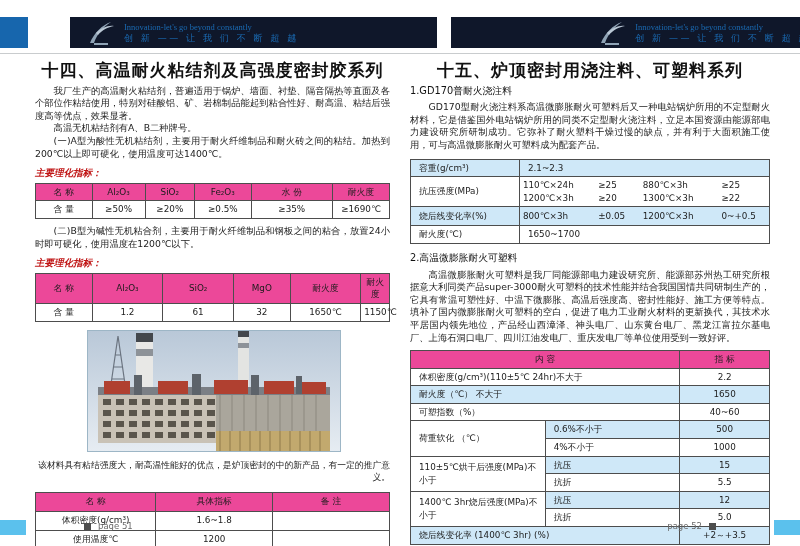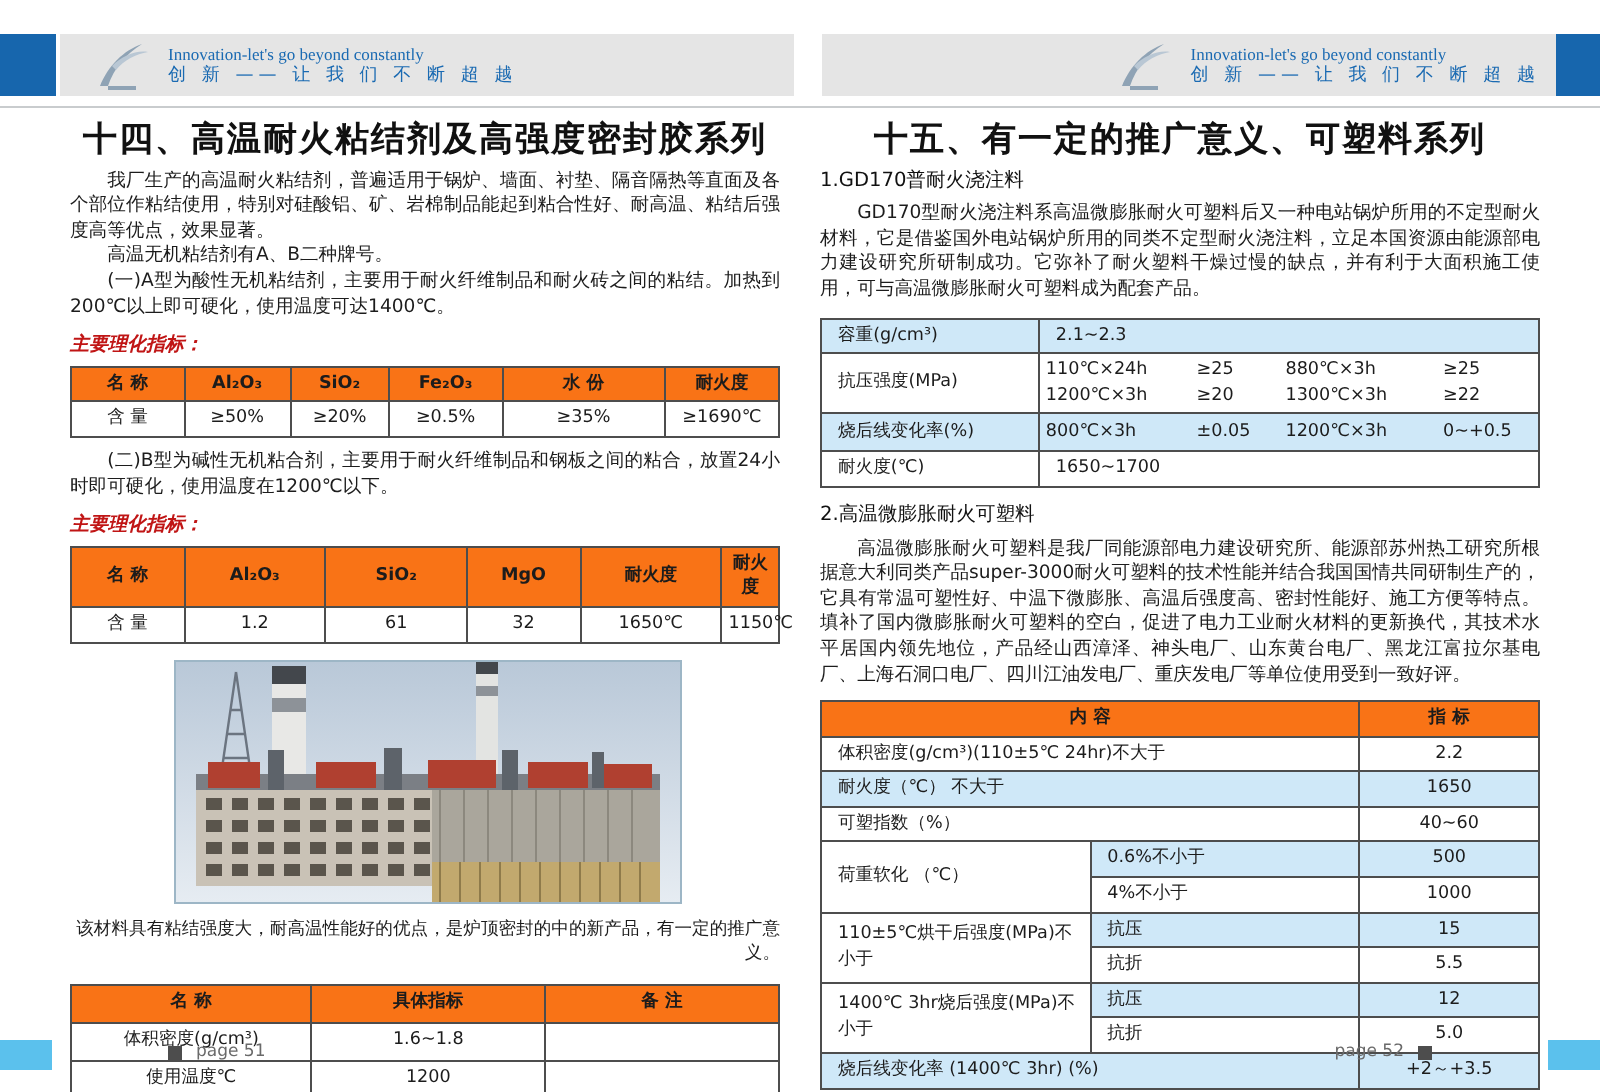--- a/index.html
+++ b/index.html
@@ -2,21 +2,21 @@
 <html><head>
 <meta charset="utf-8">
 <style>
   html,body{margin:0;padding:0;background:#ffffff;}
   body{width:800px;height:546px;position:relative;overflow:hidden;
        font-family:"DejaVu Sans","Liberation Sans",sans-serif;color:#222;}
   
   .corner-block{position:absolute;top:17px;width:28px;height:31px;background:#1766ad;}
   .corner-left{left:0;}
   .corner-right{right:0;}
-  .band{position:absolute;top:17px;height:31px;background:#e5e5e5;display:flex;align-items:center;}
+  .band{position:absolute;top:17px;height:31px;background:#0f172a;display:flex;align-items:center;margin-left:40px;}
   .band-left{left:30px;width:359px;padding-left:8px;}
   .band-right{left:411px;width:359px;justify-content:flex-end;padding-right:8px;}
   .band .logo{width:34px;height:28px;flex:0 0 auto;margin:0 6px;}
   .slogan{line-height:11px;}
   .slogan .en{font-family:"Liberation Serif","DejaVu Serif",serif;font-size:8.5px;color:#1a6ab2;}
   .slogan .zh{font-size:9px;font-weight:normal;color:#1a6ab2;letter-spacing:2.5px;}
   .header-rule{position:absolute;top:53px;left:0;width:800px;height:1px;background:#c9ccce;}
   
   .page{position:absolute;top:60px;font-size:9.3px;line-height:12.6px;}
   .page-left{left:35px;width:355px;}
@@ -24,21 +24,21 @@
   h1.ptitle{font-size:17px;font-weight:bold;color:#111;text-align:center;margin:4px 0 8px 0;letter-spacing:1px;}
   p.body{margin:0;text-indent:2em;text-align:justify;color:#1c1c1c;}
   .red-label{color:#c01515;font-weight:bold;font-style:italic;font-size:9.5px;margin:7px 0 3px 0;}
   .sec-head{font-weight:normal;font-size:9.8px;color:#111;margin:6px 0 4px 0;}
   
   table{border-collapse:collapse;width:100%;table-layout:fixed;}
   td{border:1px solid #4d4d4d;font-size:8.8px;padding:2px 3px;color:#1c1c1c;vertical-align:middle;}
   .c{text-align:center;}
   .l{text-align:left;padding-left:8px;}
   .bg{background:#cfe8f8;}
-  .hd{background:#f97316;font-weight:bold;text-align:center;}
+  .hd{background:#ec4899;font-weight:normal;text-align:center;}
   .t-small td{height:12px;}
   .spec-val{display:flex;}
   .spec-val span{display:inline-block;}
   .sv1{width:88px;}  .sv2{width:52px;}  .sv3{width:92px;}  .sv4{width:52px;}
   
   .photo-wrap{margin:8px 0 0 52px;width:252px;height:120px;border:1px solid #9db6c6;}
   .caption{text-align:right;font-size:8.8px;margin-top:7px;color:#1c1c1c;}
   
   .foot-rect{position:absolute;top:520px;width:26px;height:15px;background:#5bc1ed;}
   .foot-rect-left{left:0;}
@@ -194,21 +194,21 @@
       <td class="c">使用温度℃</td>
       <td class="c">1200</td>
       <td class="c"></td>
     </tr>
 
   </tbody>
     </table>
 </div>
 
 <div class="page page-right">
-  <h1 class="ptitle">十五、有一定的推广意义、可塑料系列</h1>
+  <h1 class="ptitle">十五、炉顶密封用浇注料、可塑料系列</h1>
   <div class="sec-head">1.GD170普耐火浇注料</div>
   <p class="body">GD170型耐火浇注料系高温微膨胀耐火可塑料后又一种电站锅炉所用的不定型耐火材料，它是借鉴国外电站锅炉所用的同类不定型耐火浇注料，立足本国资源由能源部电力建设研究所研制成功。它弥补了耐火塑料干燥过慢的缺点，并有利于大面积施工使用，可与高温微膨胀耐火可塑料成为配套产品。</p>
 
   <table style="margin-top:7px">
     <tbody>
         <tr style="height:17px">
       <td class="l bg" style="width:27%">容重(g/cm³)</td>
       <td class="l bg">2.1~2.3</td>
     </tr>
     <tr>

